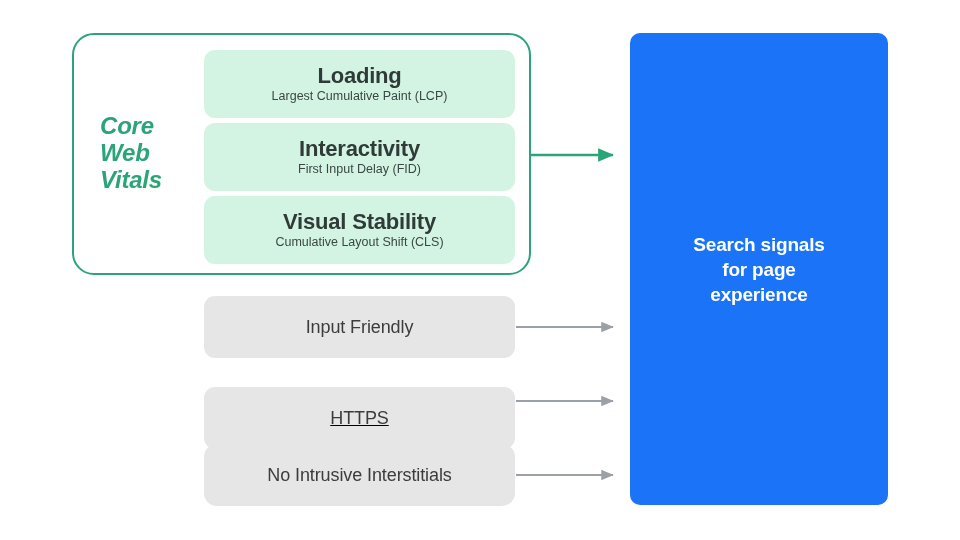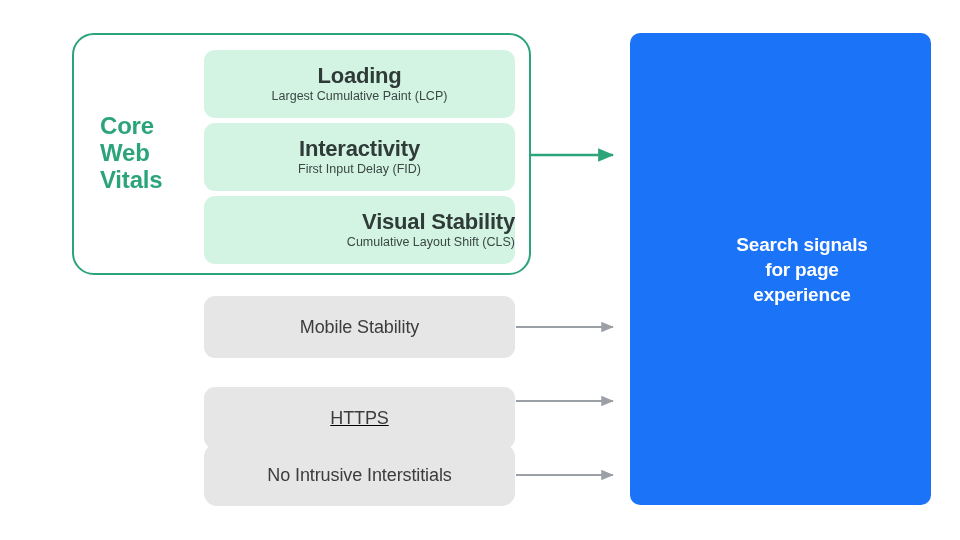--- a/index.html
+++ b/index.html
@@ -22,20 +22,21 @@
   }
   .cwv-label{
     position:absolute;
     left:100px; top:112px;
     width:90px;
     color:#2CA47A;
     font-size:24px;
     font-weight:bold;
     line-height:27px;
     letter-spacing:-0.2px;
+    font-style:italic;
   }
 
   
   .metric{
     position:absolute;
     left:204px;
     width:311px;
     height:68px;
     background:#D4F4E3;
     border-radius:11px;
@@ -53,21 +54,21 @@
     letter-spacing:-0.2px;
   }
   .metric .m-sub{
     font-size:12.5px;
     color:#3A4744;
     line-height:17px;
     margin-top:1px;
   }
   #metric-0{top:50px;}
   #metric-1{top:123px;}
-  #metric-2{top:196px;align-items:flex-end;}
+  #metric-2{top:196px;}
 
   
   .signal{
     position:absolute;
     left:204px;
     width:311px;
     height:62px;
     background:#E6E6E7;
     border-radius:11px;
     display:flex;
@@ -87,21 +88,20 @@
   
   .blue-panel{
     position:absolute;
     left:630px; top:33px;
     width:258px; height:472px;
     background:#1B73F8;
     border-radius:10px;
     display:flex;
     align-items:center;
     justify-content:center;
-    padding-left:43px;
   }
   .blue-panel .bp-text{
     color:#ffffff;
     font-size:19px;
     font-weight:bold;
     line-height:25px;
     text-align:center;
     letter-spacing:-0.2px;
     padding:0 14px;
   }
@@ -136,21 +136,21 @@
     <div class="m-title">Interactivity</div>
     <div class="m-sub">First Input Delay (FID)</div>
   </div>
 
   <div class="metric" id="metric-2">
     <div class="m-title">Visual Stability</div>
     <div class="m-sub">Cumulative Layout Shift (CLS)</div>
   </div>
 
   <div class="signal" id="signal-0">
-    <div class="s-title">Mobile Stability</div>
+    <div class="s-title">Input Friendly</div>
   </div>
 
   <div class="signal" id="signal-1">
     <div class="s-title">HTTPS</div>
   </div>
 
   <div class="signal" id="signal-2">
     <div class="s-title">No Intrusive Interstitials</div>
   </div>
 

